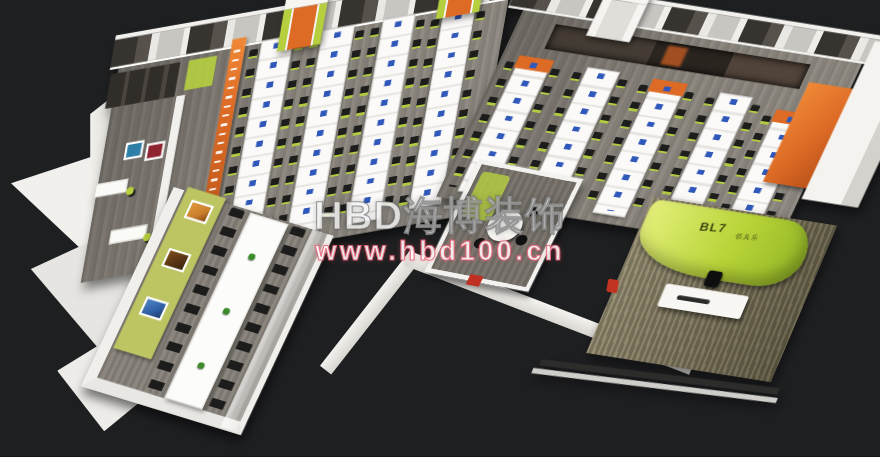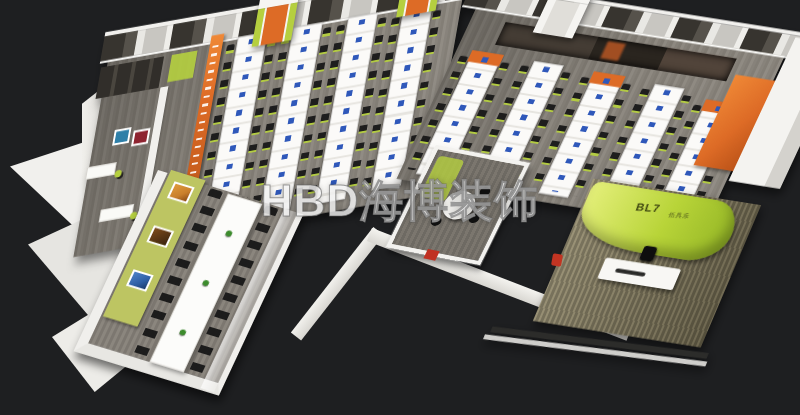--- a/index.html
+++ b/index.html
@@ -141,21 +141,21 @@
   .plate-b{left:28px;top:206px;width:152px;height:110px;background:#e6e5e1;
     clip-path:polygon(0 35%, 55% 0, 100% 40%, 40% 100%);}
   .plate-c{left:52px;top:292px;width:122px;height:100px;background:#edece8;
     clip-path:polygon(0 45%, 60% 0, 100% 35%, 35% 100%);}
   .ltip{left:82px;top:92px;width:30px;height:130px;transform:skewY(-38deg);
     background:linear-gradient(90deg,#f0efeb,#d9d7d2);}
   .redchair{left:552px;top:254px;width:10px;height:12px;background:#c23422;border-radius:2px;transform:rotate(10deg);}
 
   
   .wm{left:0;right:0;text-align:center;z-index:50;}
-  .wm-brand{position:static;display:inline-block;font-size:44px;font-weight:bold;letter-spacing:1px;
+  .wm-brand{position:static;display:inline-block;font-size:36px;font-weight:bold;letter-spacing:1px;
     color:rgba(250,250,250,.8);-webkit-text-stroke:1px rgba(95,95,95,.6);
     text-shadow:0 0 6px rgba(0,0,0,.25);}
   .wm-top{top:172px;}
   .wm-bot{top:214px;}
   .wm-url{position:static;display:inline-block;font-size:25px;font-weight:bold;letter-spacing:3px;
     color:rgba(255,255,255,.88);-webkit-text-stroke:1px rgba(230,95,115,.85);
     text-shadow:0 0 5px rgba(220,80,100,.45);}
 </style>
 </head>
 <body>
@@ -301,14 +301,17 @@
     </div>
     <div class="glassline"></div>
     <div class="sill"></div>
   </div>
 
   <div class="redchair"></div>
 
   <div class="wm wm-top">
     <span class="wm-brand">HBD海博装饰</span>
   </div>
+  <div class="wm wm-bot">
+    <span class="wm-url">www.hbd100.cn</span>
+  </div>
 
 </div>
 
 </body></html>

